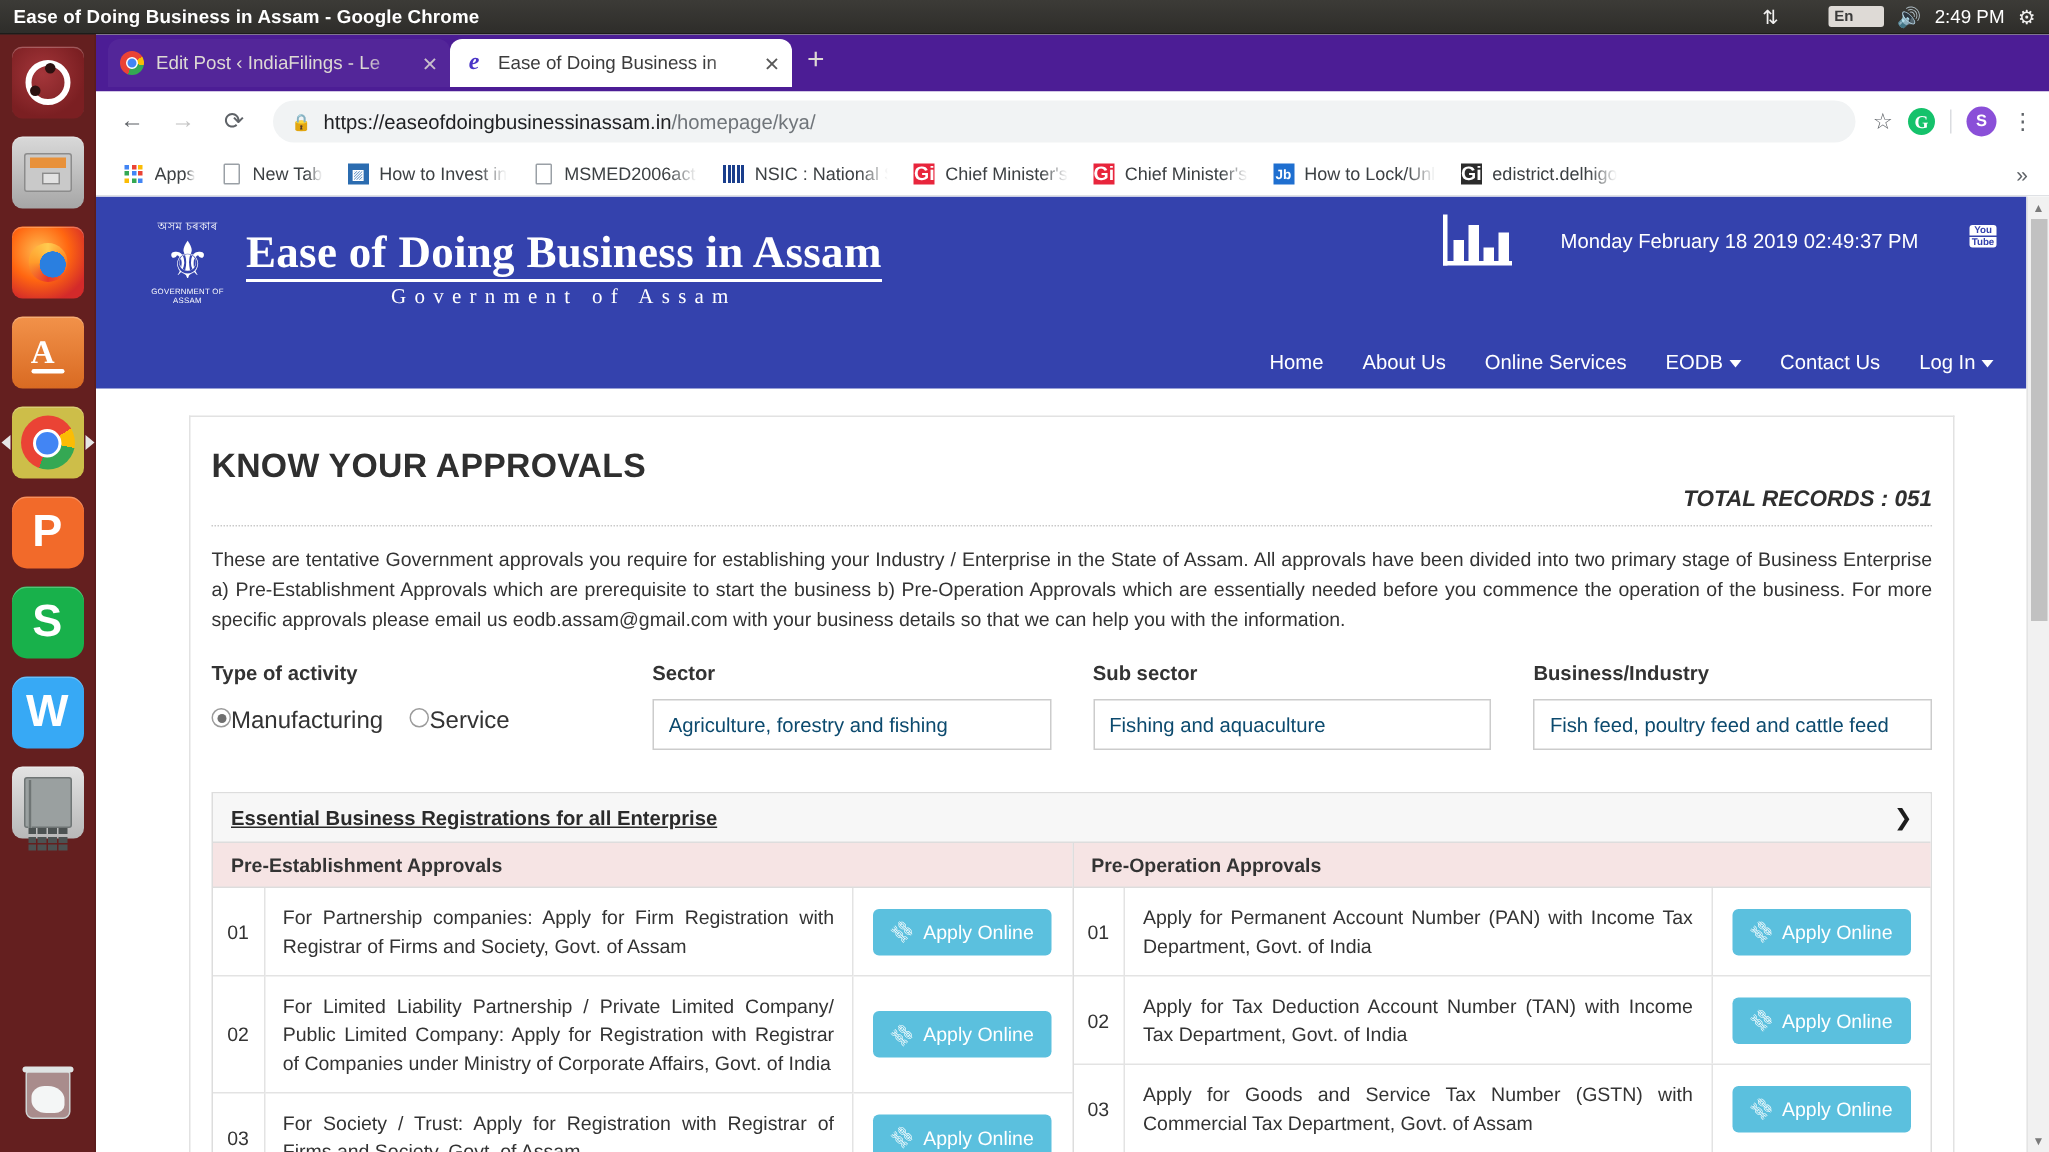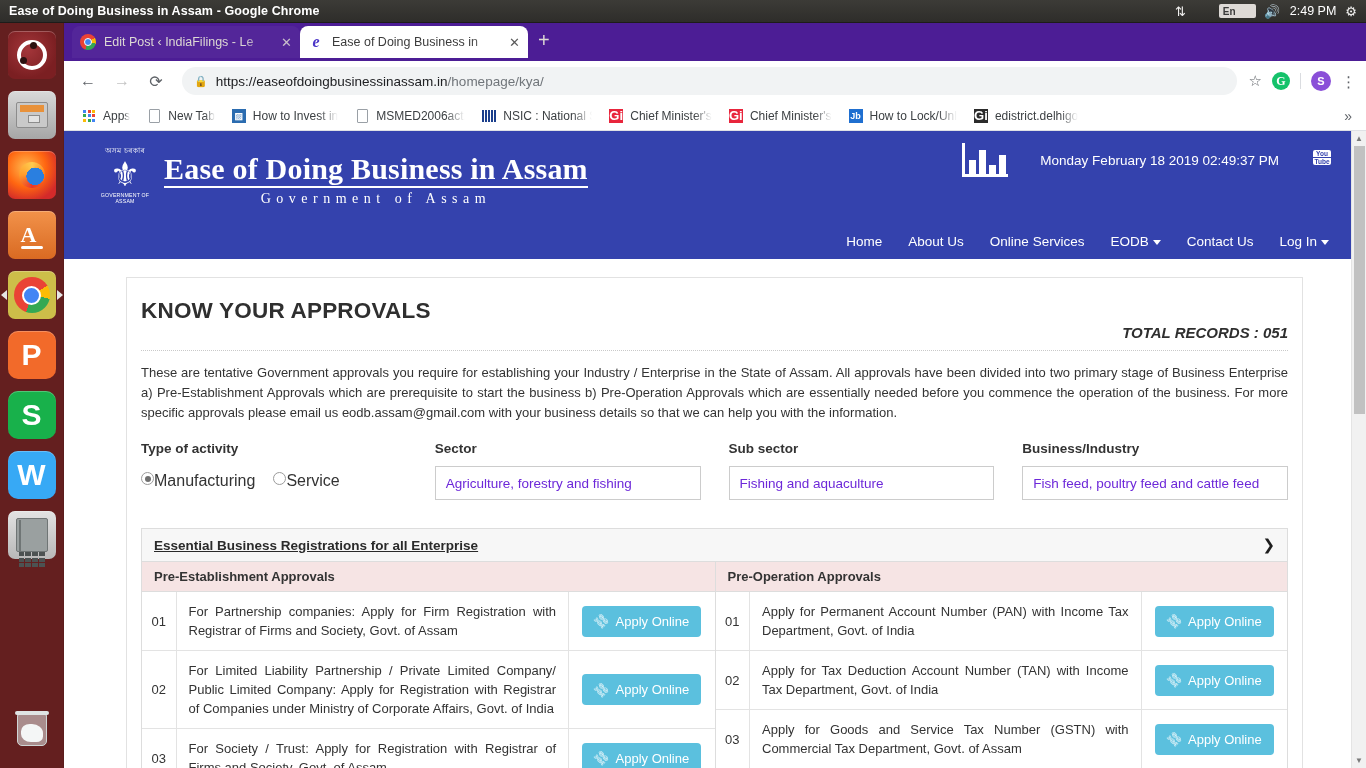--- a/index.html
+++ b/index.html
@@ -197,21 +197,21 @@
   .filters { display:flex; margin-top:18px; gap:0; }
   .filter { flex: 1 1 0; padding-right: 28px; }
   .filter:last-child { padding-right: 0; }
   .filter .flabel { font-size:13.5px; font-weight:bold; color:#333; margin-bottom:10px; }
   .radio-row { display:flex; align-items:flex-start; gap:0; font-size:16px; color:#333; padding-top:6px; }
   .radio { width:13px;height:13px;border-radius:50%;border:1px solid #9b9b9b;background:#fff;display:inline-flex;align-items:center;justify-content:center;flex:0 0 13px; }
   .radio.checked::after { content:""; width:6px;height:6px;border-radius:50%;background:#6f6f6f; }
   .radio-row .gap { width:18px; }
   .sel {
     border:1px solid #cccccc; height:34px; display:flex; align-items:center;
-    padding: 0 10px; font-size:13.5px; color:#6d28d9; background:#fff;
+    padding: 0 10px; font-size:13.5px; color:#0c4a6e; background:#fff;
     white-space:nowrap; overflow:hidden;
   }
 
   
   .accordion { margin-top: 28px; border:1px solid #dddddd; }
   .acc-head {
     background:#f7f7f7; height:33px; display:flex; align-items:center; padding: 0 12px;
     border-bottom:1px solid #dddddd;
   }
   .acc-title { font-size:13.5px; font-weight:bold; color:#2a2a2a; text-decoration:underline; }

